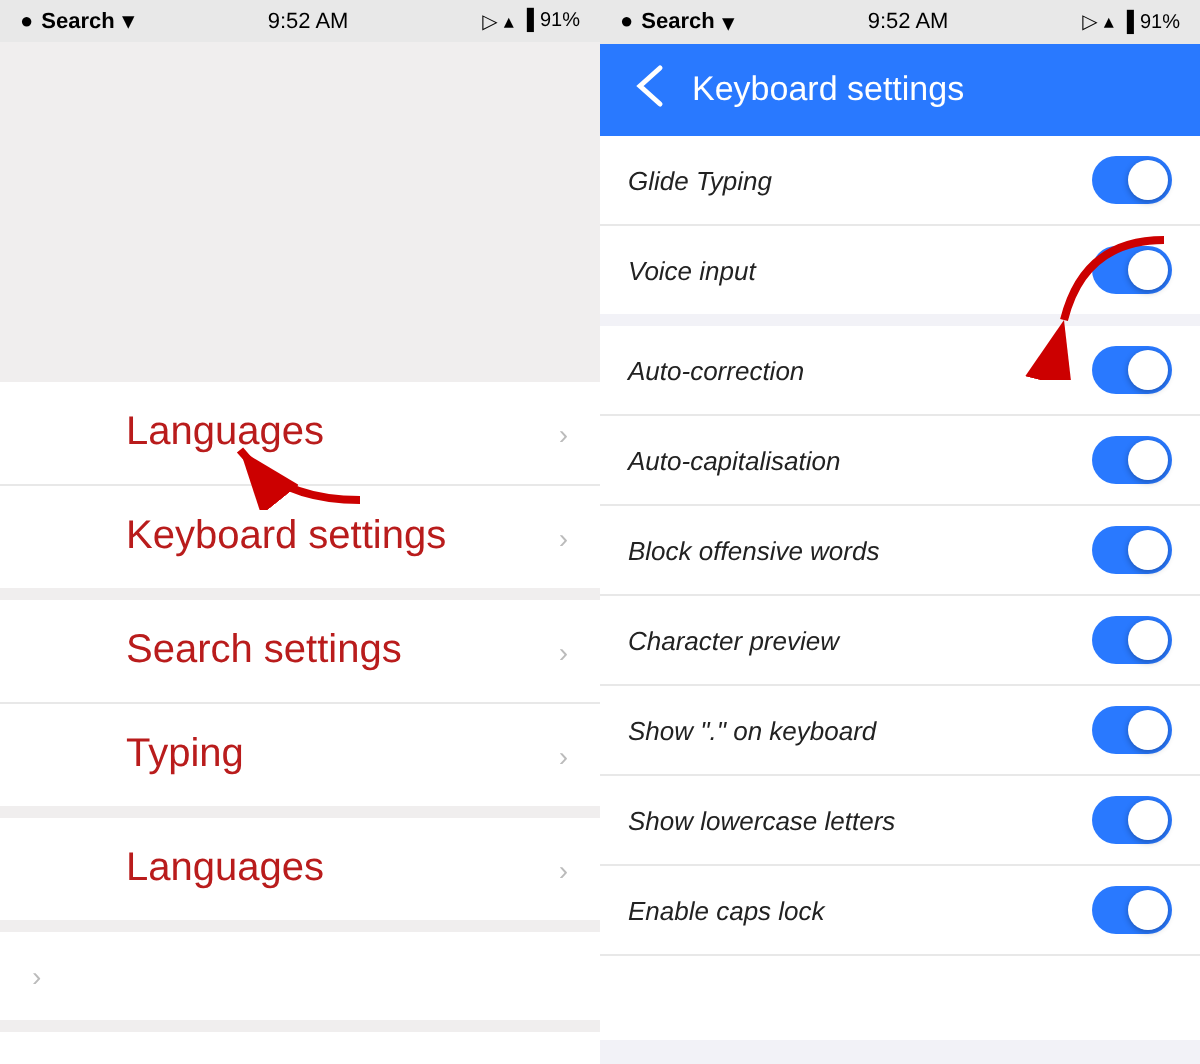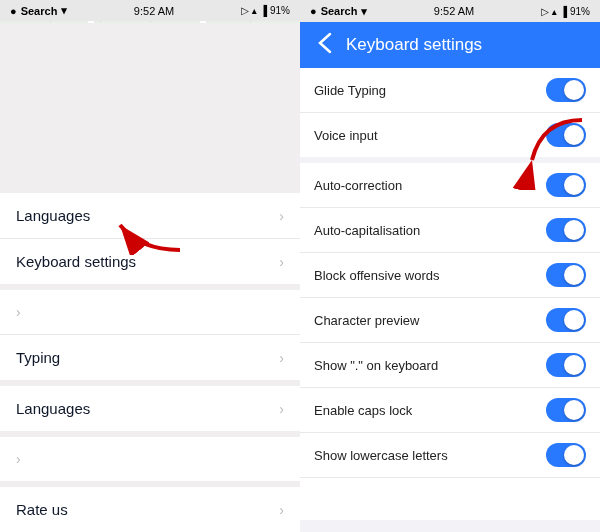--- a/index.html
+++ b/index.html
@@ -64,21 +64,21 @@
     }
     .menu-item {
       display: flex;
       justify-content: space-between;
       align-items: center;
       padding: 14px 16px;
       border-bottom: 1px solid #e8e8e8;
       cursor: pointer;
     }
     .menu-item:last-child { border-bottom: none; }
-    .menu-item-label { font-size: 15px; color: #0f172a; }
+    .menu-item-label { font-size: 20px; color: #b91c1c; margin-left: 47px; }
     .chevron { color: #bbb; font-size: 14px; }
 
     
     .arrow-annotation {
       position: absolute;
       top: 195px;
       left: 100px;
       pointer-events: none;
       z-index: 10;
     }
@@ -120,20 +120,21 @@
     .header-title {
       color: #fff;
       font-size: 17px;
       font-weight: 500;
     }
 
     .settings-scroll {
       flex: 1;
       overflow-y: auto;
       overflow-x: hidden;
+      font-style: italic;
     }
     .settings-group {
       background: #fff;
       margin-bottom: 6px;
     }
     .setting-row {
       display: flex;
       justify-content: space-between;
       align-items: center;
       padding: 10px 14px;
@@ -205,20 +206,21 @@
         <span class="chevron">›</span>
       </div>
       <div class="menu-item" style="background:#fff;">
         <span class="menu-item-label">Keyboard settings</span>
         <span class="chevron">›</span>
       </div>
     </div>
 
     <div class="menu-section">
       <div class="menu-item">
+        <span class="menu-item-label">Search settings</span>
         <span class="chevron">›</span>
       </div>
       <div class="menu-item">
         <span class="menu-item-label">Typing</span>
         <span class="chevron">›</span>
       </div>
     </div>
 
     <div class="menu-section">
       <div class="menu-item">
@@ -308,25 +310,25 @@
       </div>
       <div class="setting-row">
         <span class="setting-label">Character preview</span>
         <div class="toggle"></div>
       </div>
       <div class="setting-row">
         <span class="setting-label">Show "." on keyboard</span>
         <div class="toggle"></div>
       </div>
       <div class="setting-row">
+        <span class="setting-label">Show lowercase letters</span>
+        <div class="toggle"></div>
+      </div>
+      <div class="setting-row">
         <span class="setting-label">Enable caps lock</span>
-        <div class="toggle"></div>
-      </div>
-      <div class="setting-row">
-        <span class="setting-label">Show lowercase letters</span>
         <div class="toggle"></div>
       </div>
       <div class="setting-row">
         
         
       </div>
     </div>
 
     <div style="position:absolute; top:42px; right:8px; pointer-events:none; z-index:20;">
       <svg width="80" height="80" viewBox="0 0 80 80">

